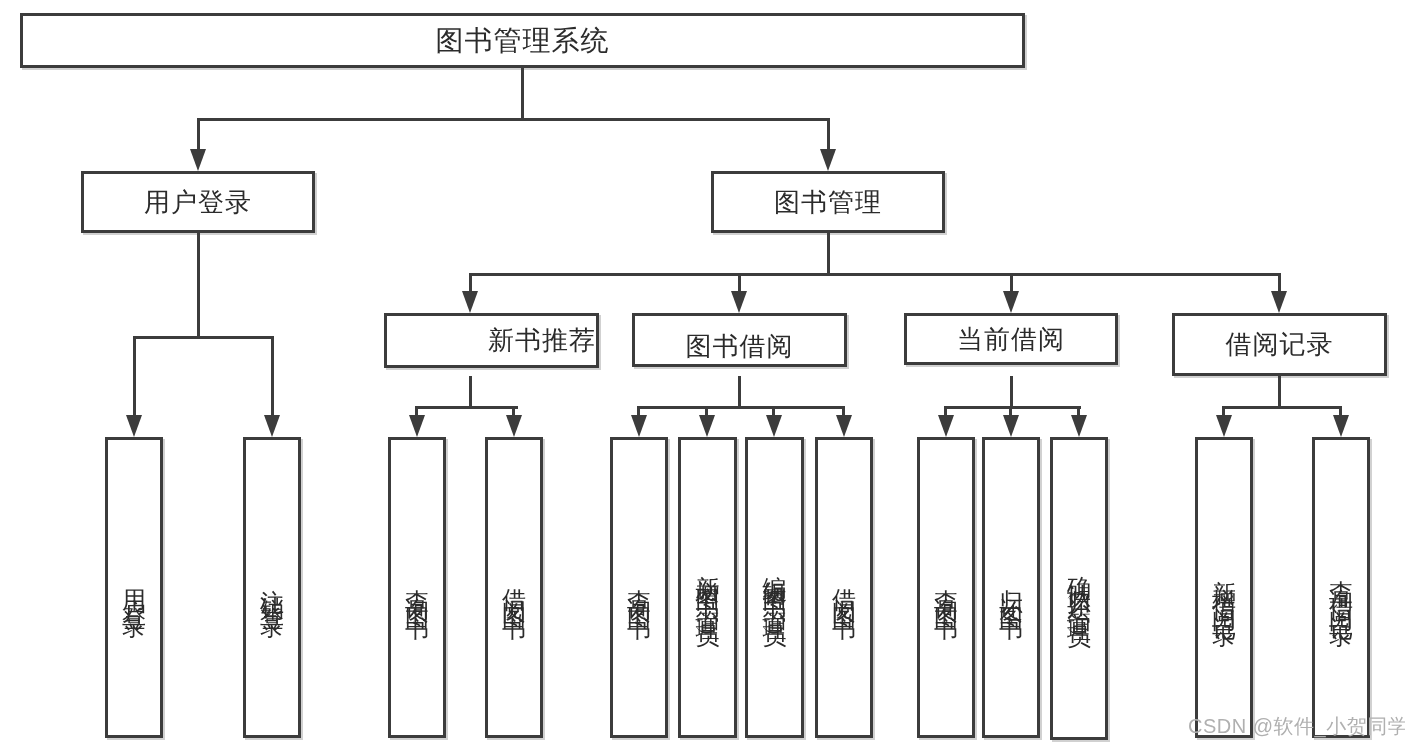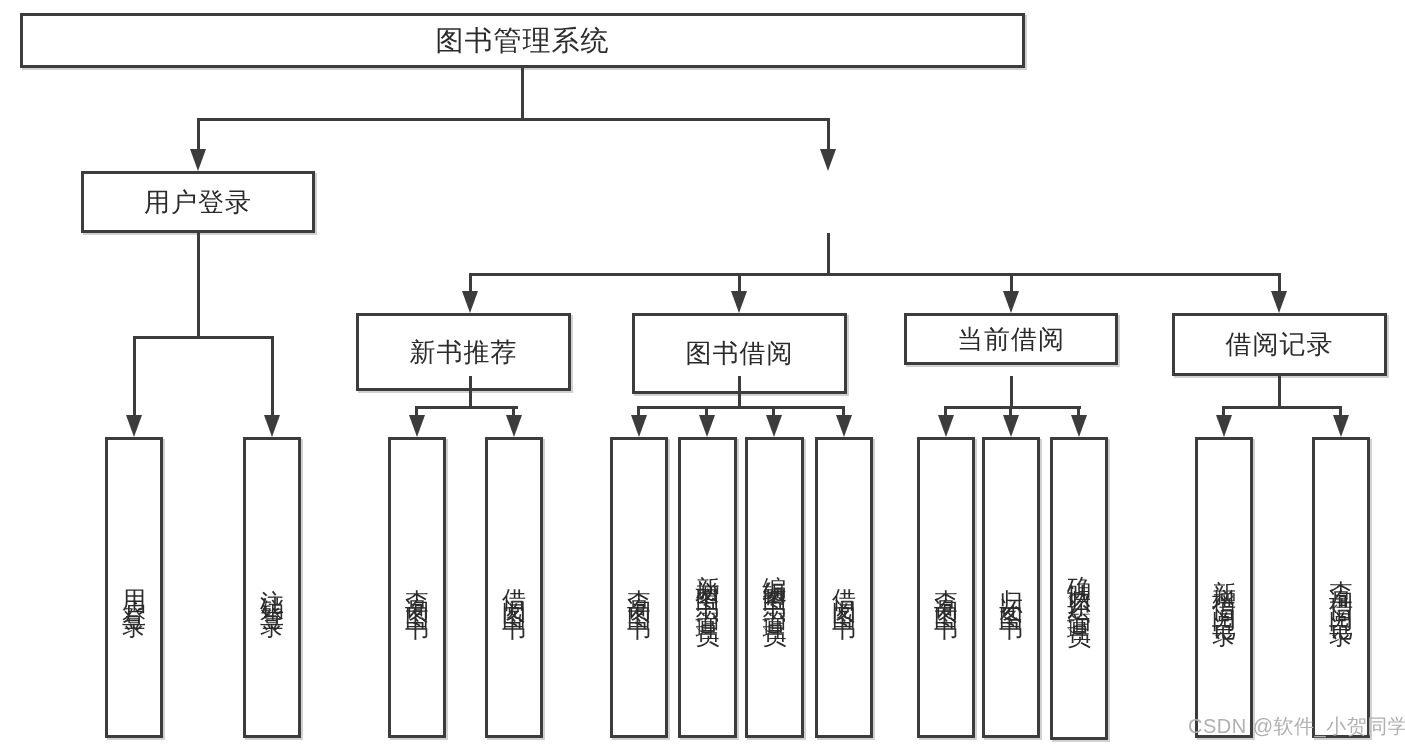--- a/index.html
+++ b/index.html
@@ -42,22 +42,22 @@
   .ar{
     position:absolute;width:0;height:0;
     border-left:8px solid transparent;
     border-right:8px solid transparent;
     border-top:22px solid var(--line);
   }
   
   .b-root{left:20px;top:13px;width:1005px;height:55px;}
   .b-user-login{left:81px;top:171px;width:234px;height:62px;}
   .b-book-mgmt{left:711px;top:171px;width:234px;height:62px;}
-  .b-new-rec{left:356px;top:313px;width:215px;height:78px;}
-  .b-borrow{left:632px;top:313px;width:215px;height:81px;}
+  .b-new-rec{left:384px;top:313px;width:215px;height:55px;justify-content:flex-end;}
+  .b-borrow{left:632px;top:313px;width:215px;height:54px;align-items:flex-end;}
   .b-current{left:904px;top:313px;width:214px;height:52px;}
   .b-records{left:1172px;top:313px;width:215px;height:63px;}
   .v1{left:105px;top:437px;width:58px;height:301px;}
   .v2{left:243px;top:437px;width:58px;height:301px;}
   .v3{left:388px;top:437px;width:58px;height:301px;}
   .v4{left:485px;top:437px;width:58px;height:301px;}
   .v5{left:610px;top:437px;width:58px;height:301px;}
   .v6{left:678px;top:437px;width:59px;height:301px;}
   .v7{left:745px;top:437px;width:59px;height:301px;}
   .v8{left:815px;top:437px;width:58px;height:301px;}
@@ -78,20 +78,23 @@
 
 <div class="canvas">
 
   <div class="hbox root-box b-root">
     <span>图书管理系统</span>
   </div>
 
   <div class="hbox b-user-login">
     <span>用户登录</span>
   </div>
+  <div class="hbox b-book-mgmt">
+    <span>图书管理</span>
+  </div>
 
   <div class="hbox b-new-rec">
     <span>新书推荐</span>
   </div>
   <div class="hbox b-borrow">
     <span>图书借阅</span>
   </div>
   <div class="hbox b-current">
     <span>当前借阅</span>
   </div>

